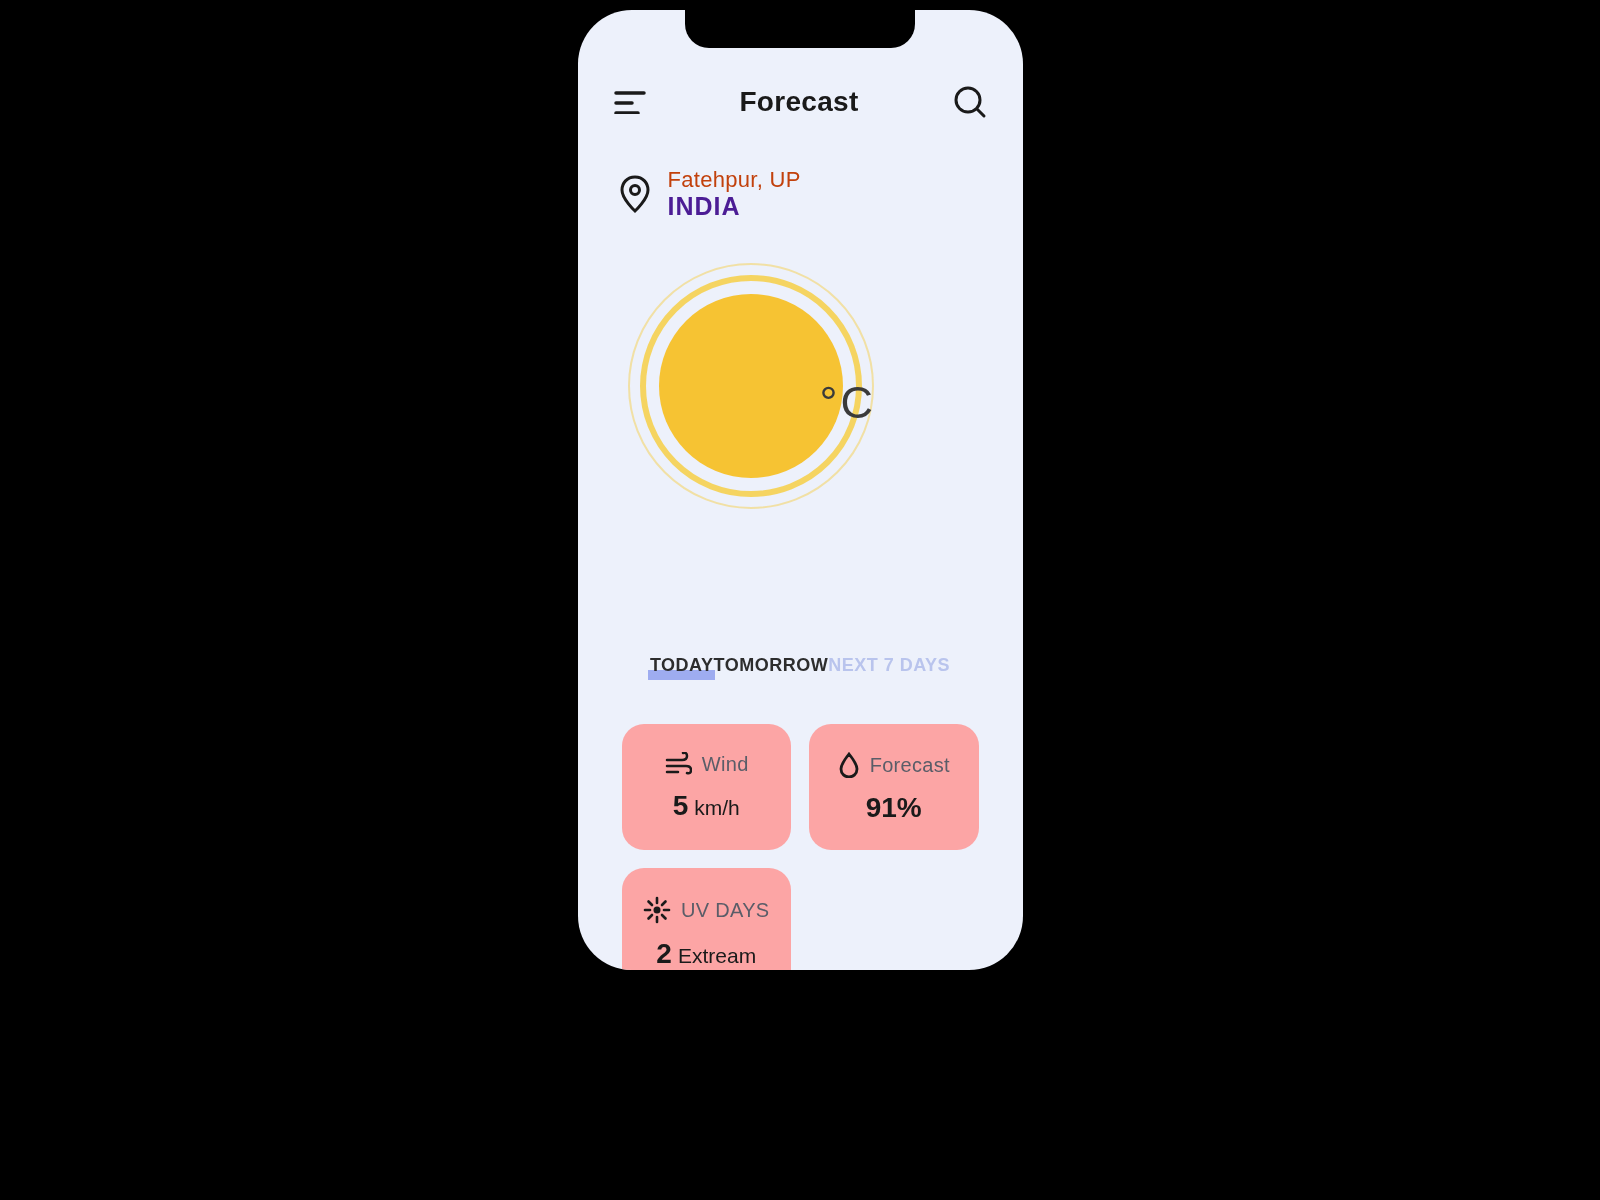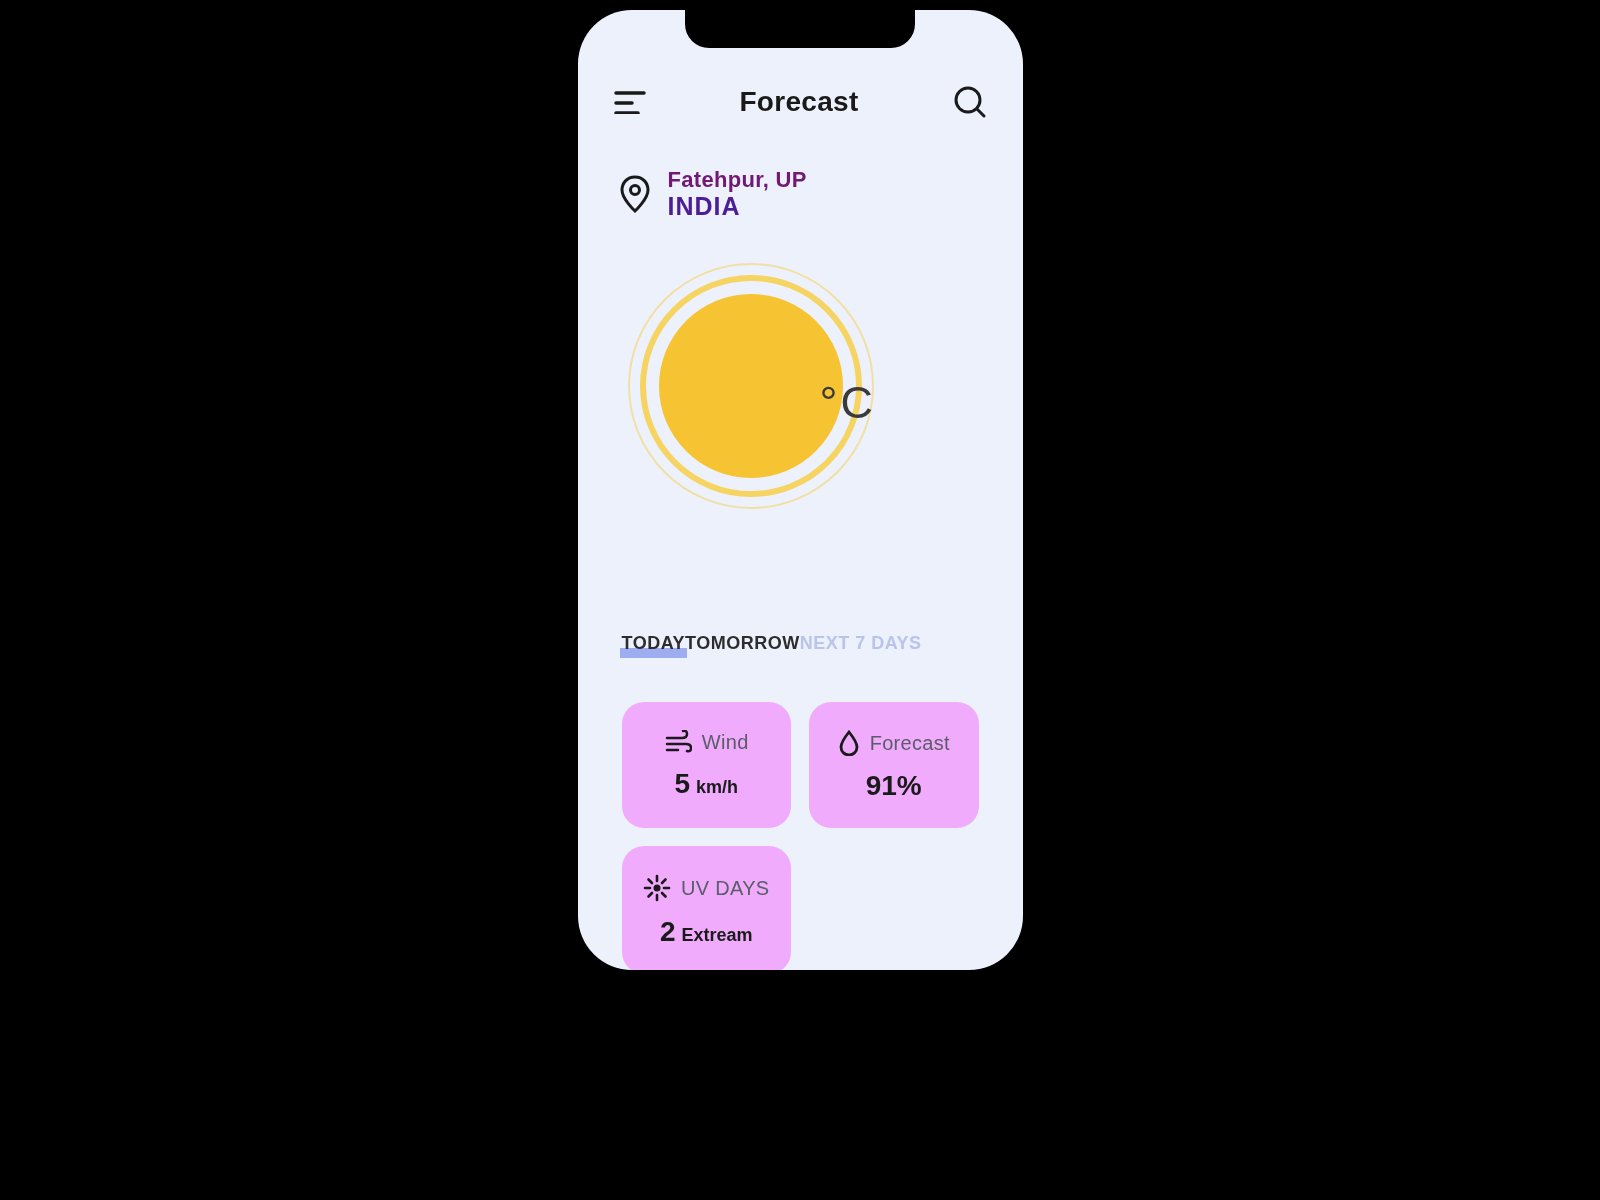--- a/index.html
+++ b/index.html
@@ -48,22 +48,22 @@
     .search-btn svg { display: block; }
     .location {
       display: flex;
       align-items: center;
       gap: 18px;
       padding: 48px 40px 0 42px;
     }
     .loc-text { line-height: 1.15; }
     .city {
       font-size: 22px;
-      color: #701a75;
-      font-weight: 700;
+      color: #c2410c;
+      font-weight: 400;
       letter-spacing: 0.3px;
     }
     .country {
       font-size: 25px;
       font-weight: 800;
       color: #4c1d95;
       letter-spacing: 1px;
     }
     .sun-section {
       position: relative;
@@ -92,23 +92,23 @@
     .unit {
       font-size: 45px;
       font-weight: 300;
       color: #3a3a3a;
       margin-left: 12px;
       margin-top: 0px;
       letter-spacing: 3px;
     }
     .tabs {
       display: flex;
-      justify-content: flex-start;
+      justify-content: center;
       padding: 0 44px;
-      margin-top: 72px;
+      margin-top: 94px;
     }
     .tab {
       font-size: 18px;
       font-weight: 700;
       letter-spacing: 0.5px;
       color: #2d2d2d;
       position: relative;
       cursor: pointer;
     }
     .tab.active::after {
@@ -124,21 +124,21 @@
     .tab.active { z-index: 1; }
     .tab.muted { color: #b9c4ed; font-weight: 800; }
     .cards {
       display: grid;
       grid-template-columns: 1fr 1fr;
       gap: 18px;
       padding: 0 44px;
       margin-top: 48px;
     }
     .card {
-      background: #f0abfc;
+      background: #fca5a5;
       border-radius: 22px;
       padding: 28px 12px 26px 12px;
       text-align: center;
     }
     .card-top {
       display: flex;
       align-items: center;
       justify-content: center;
       gap: 10px;
       margin-bottom: 14px;
@@ -154,22 +154,22 @@
       align-items: baseline;
       justify-content: center;
       gap: 6px;
     }
     .big {
       font-size: 28px;
       font-weight: 800;
       color: #1a1a1a;
     }
     .small {
-      font-size: 18px;
-      font-weight: 700;
+      font-size: 21px;
+      font-weight: 400;
       color: #1a1a1a;
     }
     .icon { display: inline-flex; }
   </style>
 </head>
 <body>
 
 <div class="phone">
   <div class="notch"></div>
 

